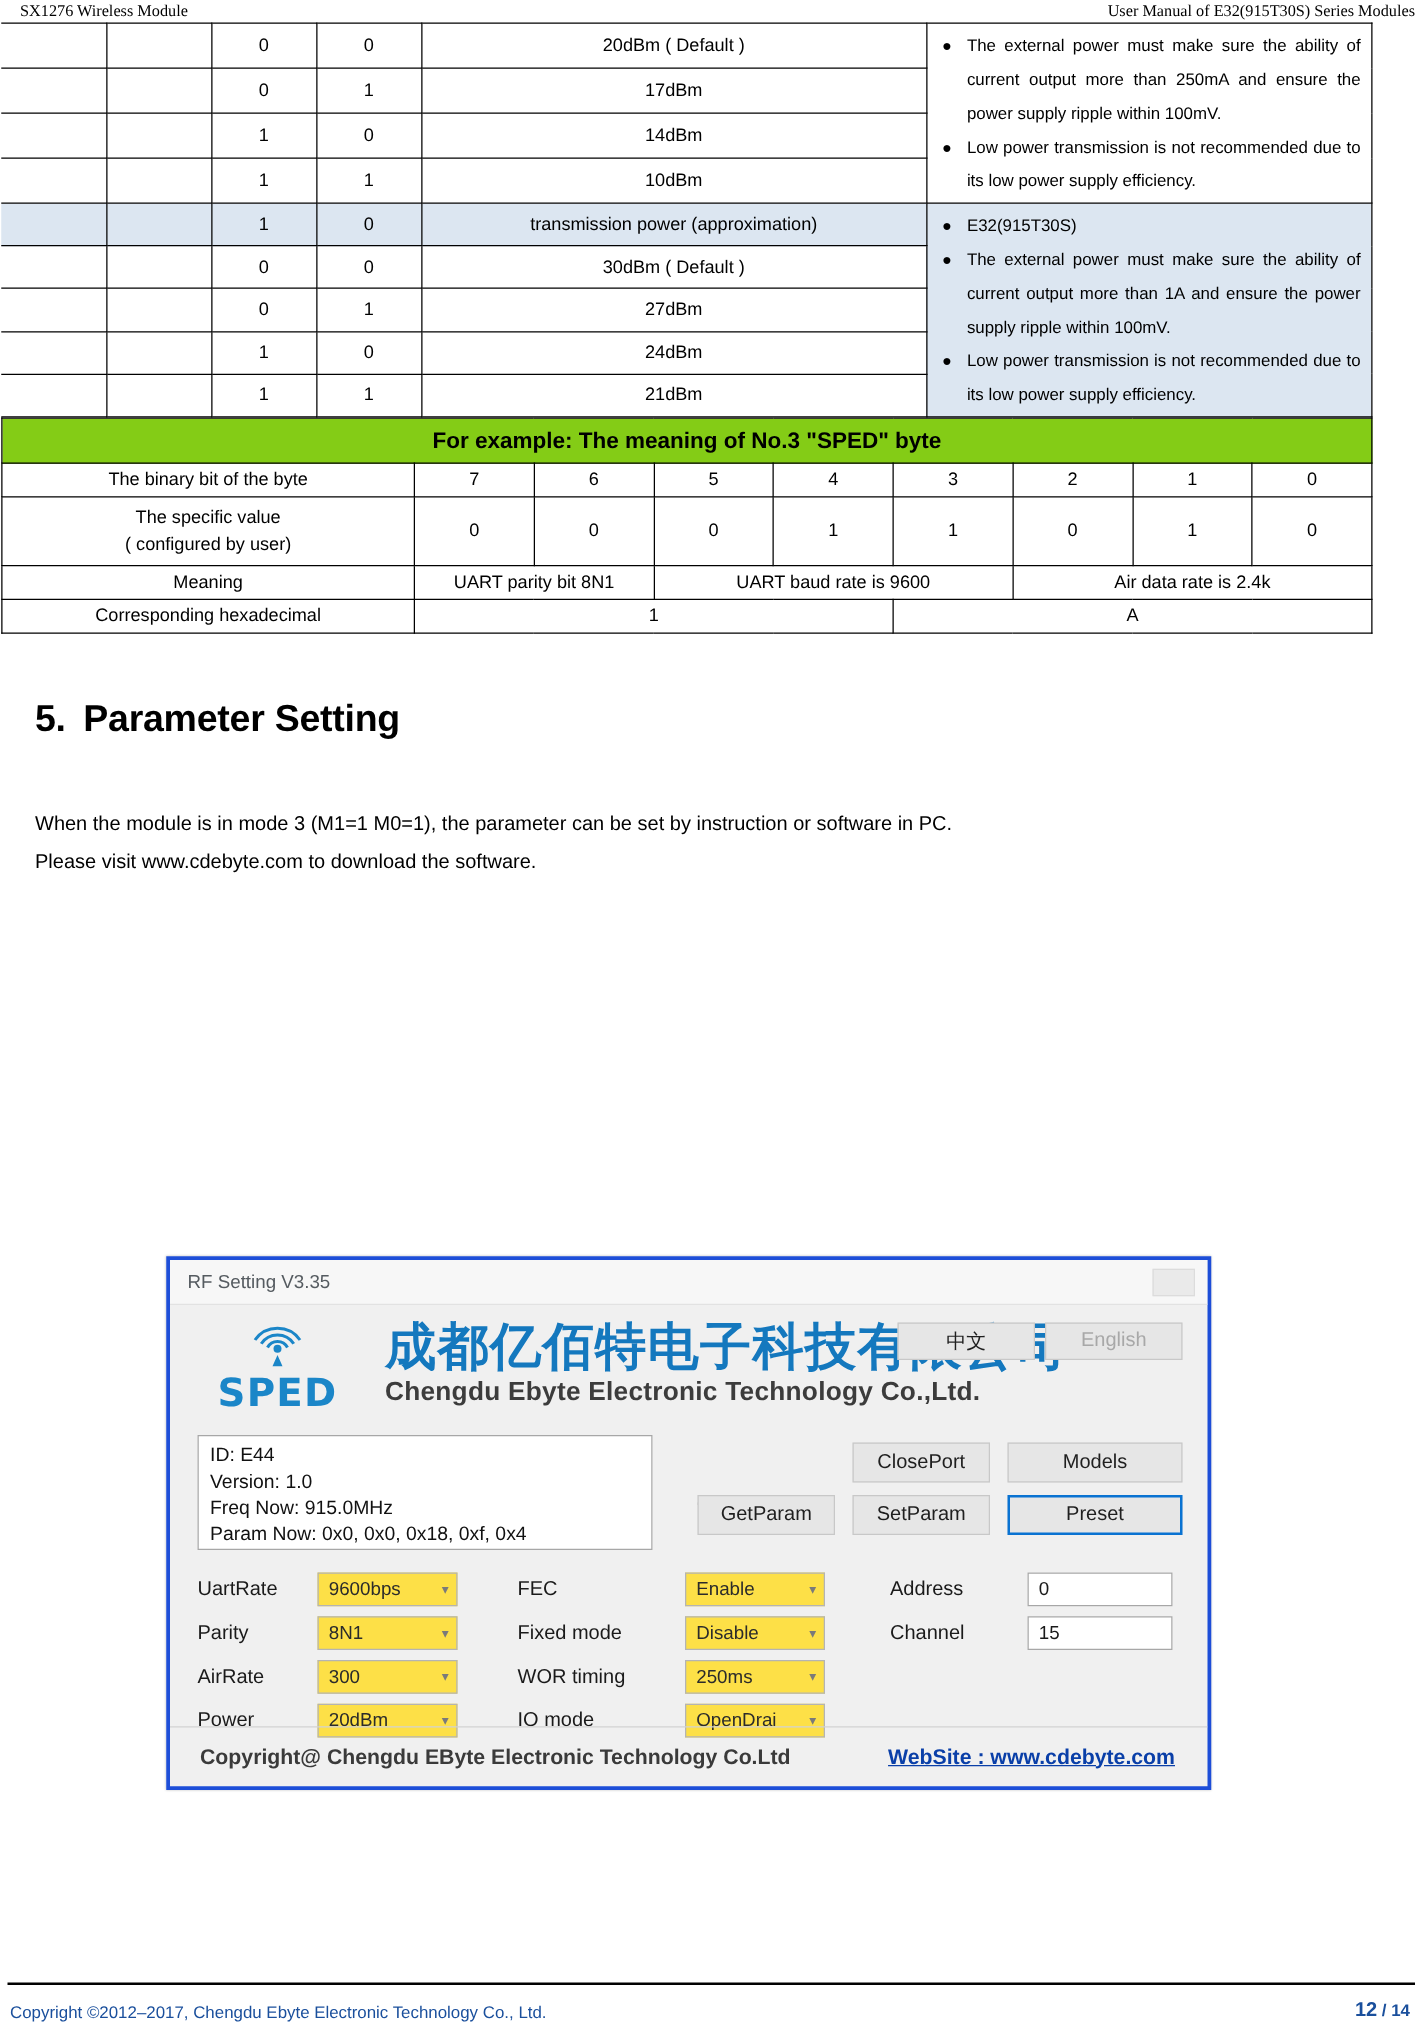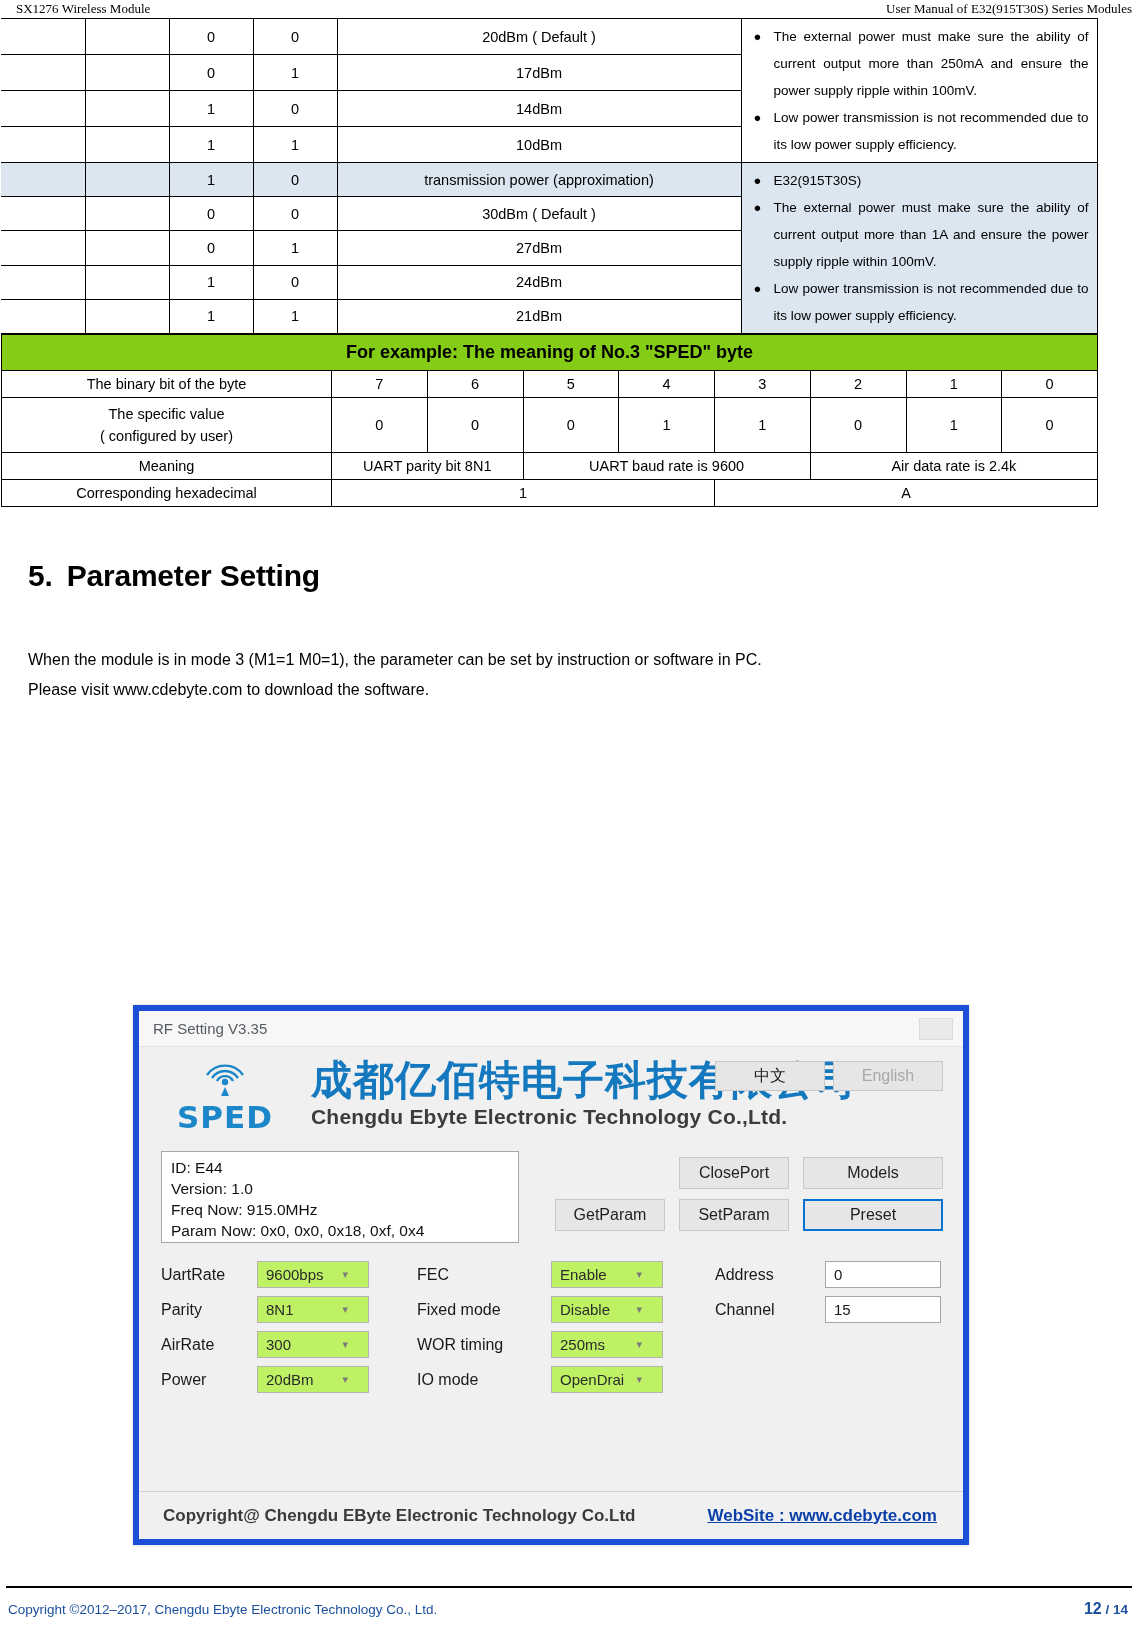--- a/index.html
+++ b/index.html
@@ -108,23 +108,23 @@
     margin: 0 0 0 28px;
     font-size: 16px;
     line-height: 30px;
   }
   .para.first { margin-top: 52px; }
 
   
   .shot {
     position: absolute;
     left: 133px; top: 1005px;
-    width: 836px; height: 540px;
+    width: 836px; height: 427px;
     background: #f0f0f0;
-    border: 6px solid #1d4ed8;
+    border: 3px solid #1d4ed8;
     box-shadow: 0 0 2px rgba(0,0,0,0.25);
     font-family: "Liberation Sans", sans-serif;
     overflow: hidden;
   }
   .shot-title {
     height: 36px;
     background: #f7f7f7;
     border-bottom: 1px solid #e2e2e2;
     display: flex; align-items: center; justify-content: space-between;
     padding: 0 10px 0 14px;
@@ -219,24 +219,24 @@
     grid-template-columns: 96px 118px 42px 134px 118px 46px 110px 116px;
     grid-auto-rows: 35px;
     align-items: center;
     padding: 14px 0 0 22px;
     column-gap: 0;
     row-gap: 0;
   }
   .plabel { font-size: 16px; color: #1a1a1a; }
   .pcombo {
     height: 27px;
-    background: #bef264;
+    background: #fde047;
     border: 1px solid #b4b4b4;
     display: flex; align-items: center; justify-content: space-between;
-    padding: 0 20px 0 8px;
+    padding: 0 6px 0 8px;
     font-size: 15px; color: #2b2b2b;
     width: 112px;
   }
   .ptext {
     height: 27px;
     background: #ffffff;
     border: 1px solid #a7a7a7;
     display: flex; align-items: center;
     padding: 0 6px 0 8px;
     font-size: 15px; color: #1a1a1a;

